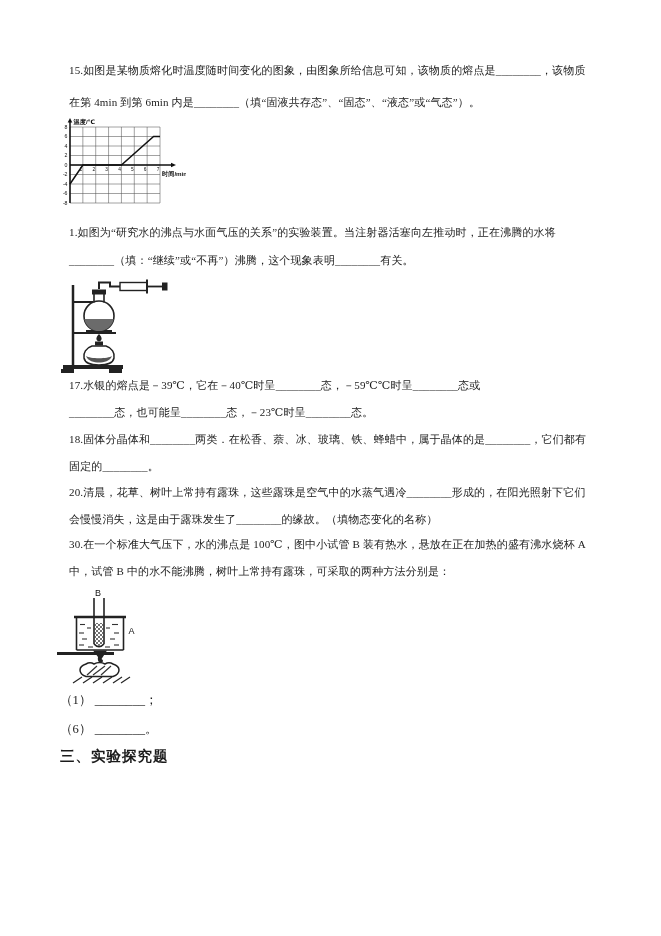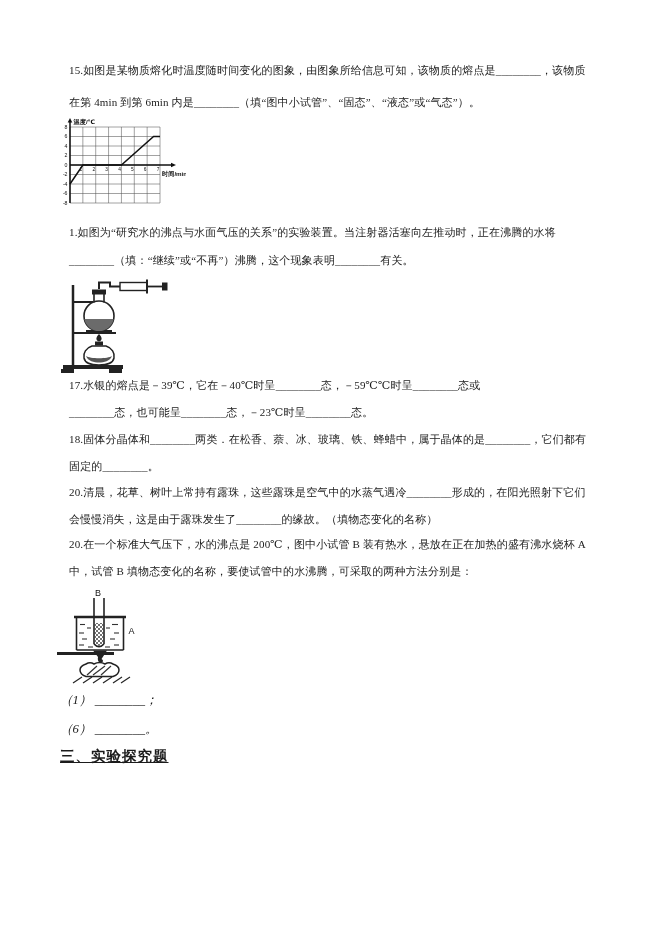--- a/index.html
+++ b/index.html
@@ -4,33 +4,33 @@
 <style>
   html,body{margin:0;padding:0;}
   body{
     width:661px;height:936px;background:#ffffff;position:relative;overflow:hidden;
     font-family:"Liberation Serif","DejaVu Serif",serif;color:#1b1b1b;
   }
   .line{
     position:absolute;left:69px;white-space:nowrap;
     font-size:11px;line-height:16px;letter-spacing:.15px;
   }
-  .answer-item{position:absolute;left:60px;white-space:nowrap;font-size:12.6px;font-style:italic;}
+  .answer-item{position:absolute;left:60px;white-space:nowrap;font-size:12.6px;}
   .section-heading{
     position:absolute;left:60px;white-space:nowrap;
-    font-size:14.5px;font-weight:bold;letter-spacing:1px;text-decoration:underline;
+    font-size:14.5px;font-weight:bold;letter-spacing:1px;
   }
   .fig{position:absolute;}
   svg text{font-family:"Liberation Sans","DejaVu Sans",sans-serif;}
 </style>
 </head>
 <body>
 
 <div class="line" style="top:62px">15.如图是某物质熔化时温度随时间变化的图象，由图象所给信息可知，该物质的熔点是________，该物质</div>
-<div class="line" style="top:94px">在第 4min 到第 6min 内是________（填“图中小试管”、“固态”、“液态”或“气态”）。</div>
+<div class="line" style="top:94px">在第 4min 到第 6min 内是________（填“固液共存态”、“固态”、“液态”或“气态”）。</div>
 
 <svg id="melting-chart" class="fig" style="left:56px;top:118px" width="130" height="95" viewBox="0 0 130 95">
     <line x1="14" y1="85" x2="14" y2="9" stroke="#555" stroke-width="0.55"></line>
     <line x1="26.857142857142854" y1="85" x2="26.857142857142854" y2="9" stroke="#555" stroke-width="0.55"></line>
     <line x1="39.71428571428571" y1="85" x2="39.71428571428571" y2="9" stroke="#555" stroke-width="0.55"></line>
     <line x1="52.57142857142857" y1="85" x2="52.57142857142857" y2="9" stroke="#555" stroke-width="0.55"></line>
     <line x1="65.42857142857142" y1="85" x2="65.42857142857142" y2="9" stroke="#555" stroke-width="0.55"></line>
     <line x1="78.28571428571429" y1="85" x2="78.28571428571429" y2="9" stroke="#555" stroke-width="0.55"></line>
     <line x1="91.14285714285714" y1="85" x2="91.14285714285714" y2="9" stroke="#555" stroke-width="0.55"></line>
     <line x1="104" y1="85" x2="104" y2="9" stroke="#555" stroke-width="0.55"></line>
@@ -109,22 +109,22 @@
 
 <div class="line" style="top:377px">17.水银的熔点是－39℃，它在－40℃时呈________态，－59℃℃时呈________态或</div>
 <div class="line" style="top:404px">________态，也可能呈________态，－23℃时呈________态。</div>
 
 <div class="line" style="top:431px">18.固体分晶体和________两类．在松香、萘、冰、玻璃、铁、蜂蜡中，属于晶体的是________，它们都有</div>
 <div class="line" style="top:458px">固定的________。</div>
 
 <div class="line" style="top:484px">20.清晨，花草、树叶上常持有露珠，这些露珠是空气中的水蒸气遇冷________形成的，在阳光照射下它们</div>
 <div class="line" style="top:511px">会慢慢消失，这是由于露珠发生了________的缘故。（填物态变化的名称）</div>
 
-<div class="line" style="top:536px">20.在一个标准大气压下，水的沸点是 200℃，图中小试管 B 装有热水，悬放在正在加热的盛有沸水烧杯 A</div>
-<div class="line" style="top:563px">中，试管 B 填物态变化的名称，要使试管中的水沸腾，可采取的两种方法分别是：</div>
+<div class="line" style="top:536px">30.在一个标准大气压下，水的沸点是 100℃，图中小试管 B 装有热水，悬放在正在加热的盛有沸水烧杯 A</div>
+<div class="line" style="top:563px">中，试管 B 中的水不能沸腾，树叶上常持有露珠，可采取的两种方法分别是：</div>
 
 <svg class="fig" style="left:57px;top:587px" width="115" height="97" viewBox="0 0 115 97">
   <defs>
     <pattern id="xh" width="4" height="4" patternUnits="userSpaceOnUse">
       <path d="M0,4 L4,0 M0,0 L4,4" stroke="#333" stroke-width="0.7"></path>
     </pattern>
   </defs>
   <text x="38" y="9" font-size="9" fill="#111">B</text>
   <g>
     <line x1="37" y1="11" x2="37" y2="57" stroke="#222" stroke-width="1.6"></line>

